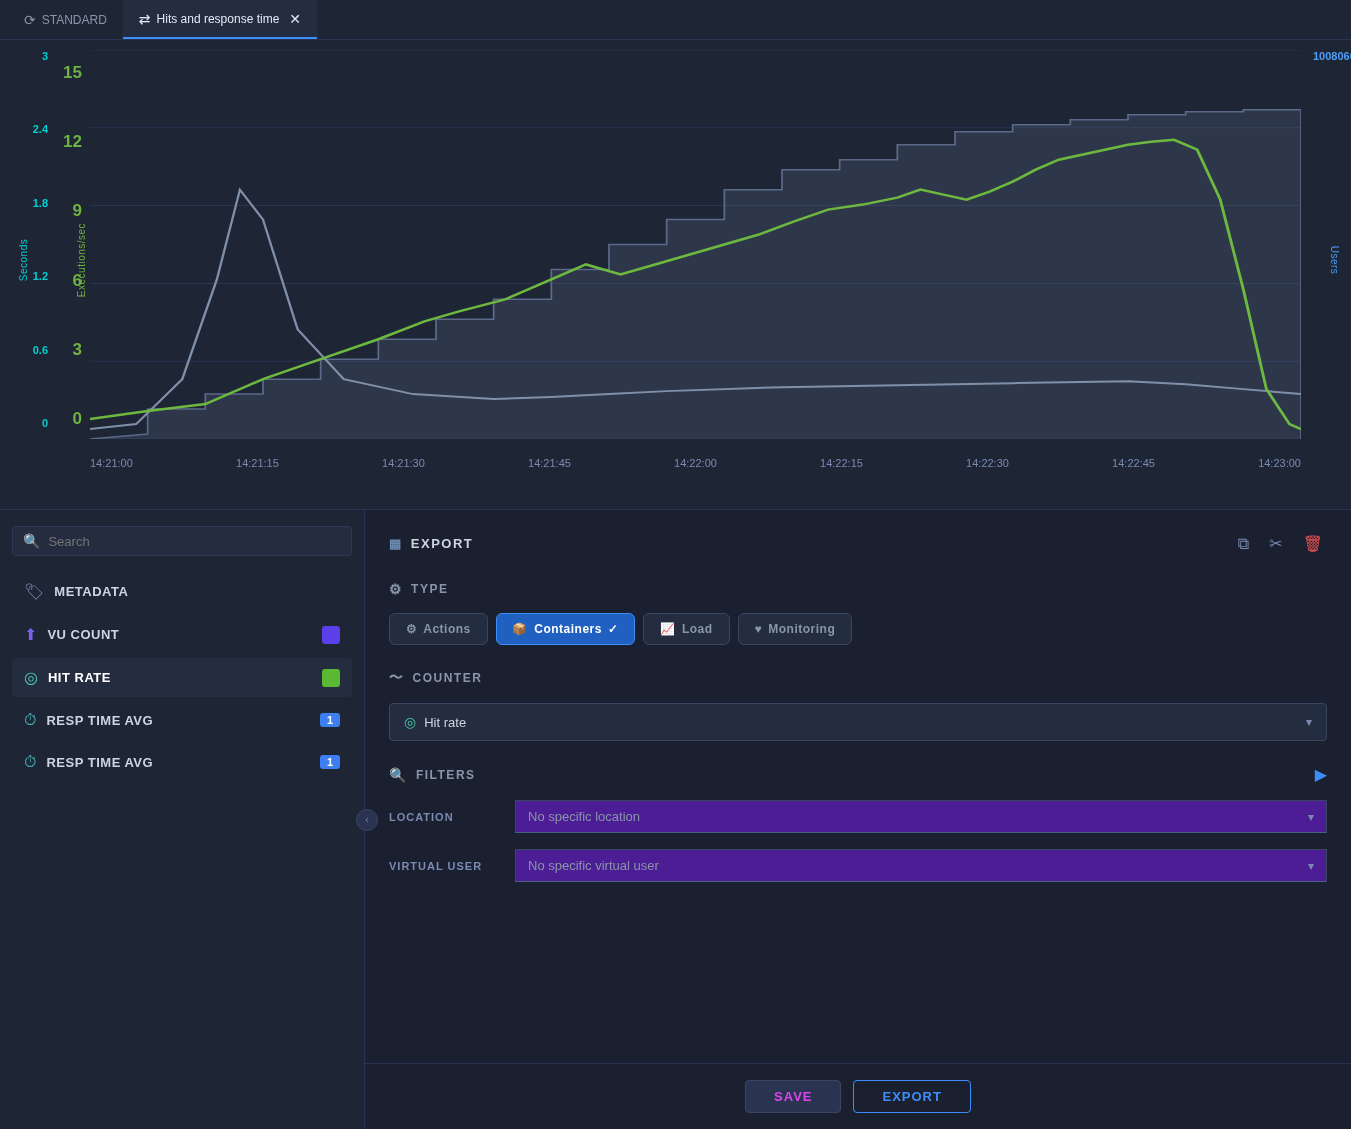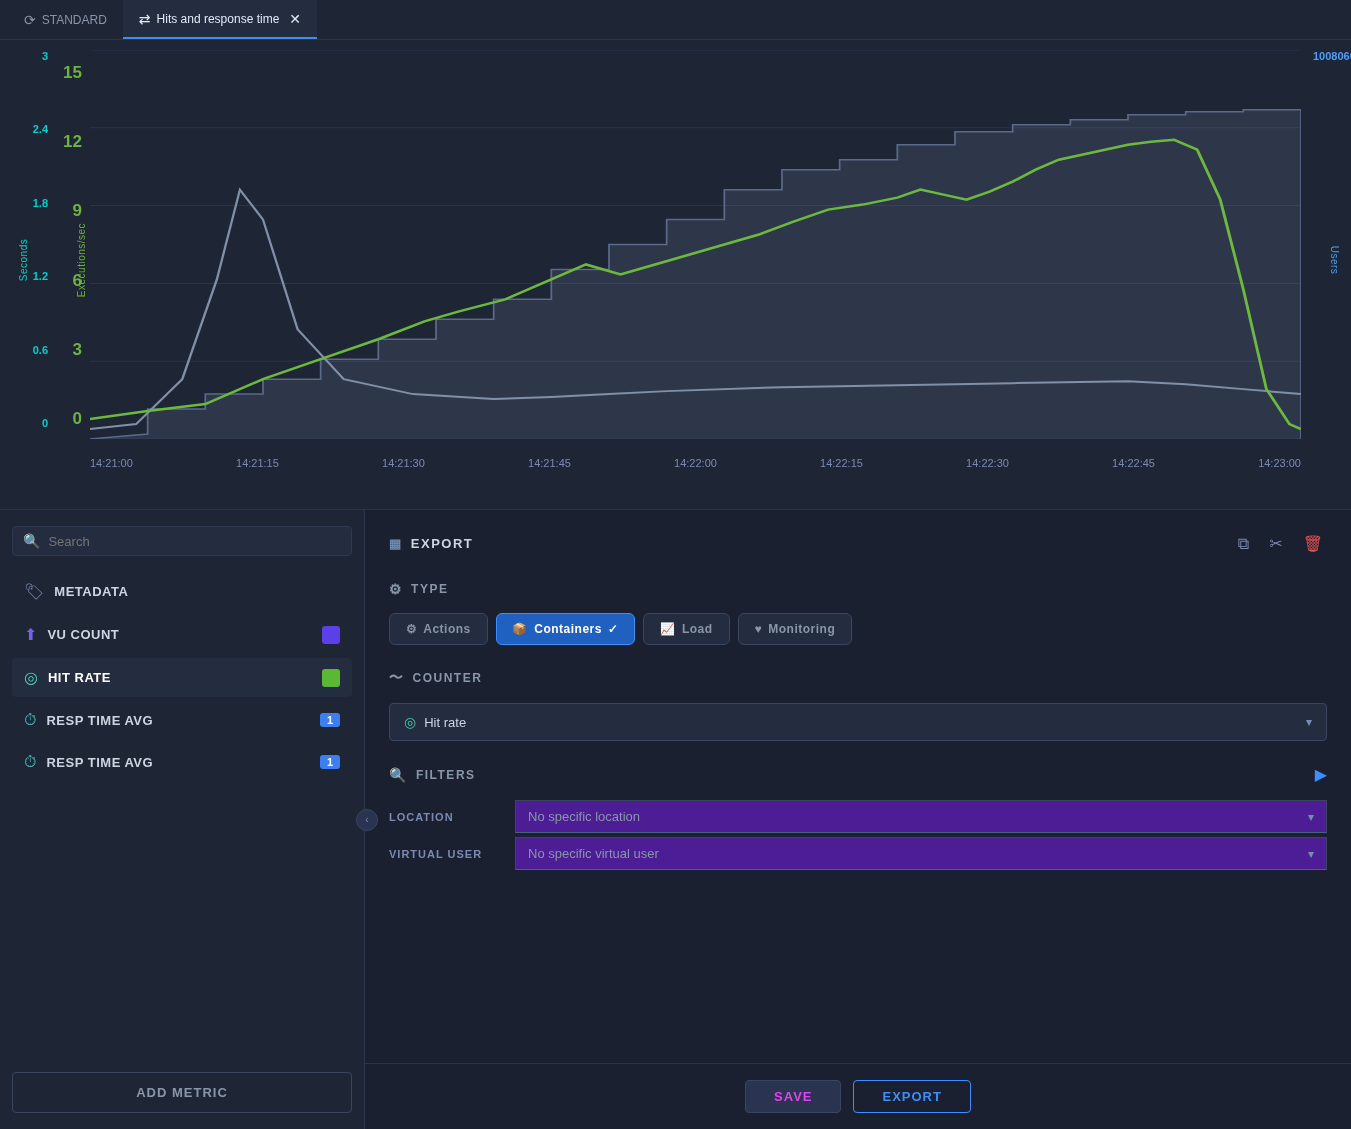--- a/index.html
+++ b/index.html
@@ -258,21 +258,21 @@
       display: flex;
       align-items: center;
       justify-content: space-between;
     }
     .filter-funnel { color: #3d8ef8; font-size: 16px; }
 
     .filter-row {
       display: flex;
       align-items: center;
       gap: 16px;
-      margin-bottom: 4px;
+      margin-bottom: 16px;
       justify-content: space-between;
     }
     .filter-label {
       font-size: 11px;
       font-weight: 700;
       letter-spacing: 1px;
       color: #7a8ab0;
       min-width: 110px;
     }
     .filter-dropdown {
@@ -633,21 +633,20 @@
         <span class="metric-label">RESP TIME AVG</span>
         <span class="badge">1</span>
       </div>
 
       <div class="metric-item">
         <span class="metric-icon" style="color:#4dc8c8;">⏱</span>
         <span class="metric-label">RESP TIME AVG</span>
         <span class="badge">1</span>
       </div>
 
-      <button class="add-metric-btn">ADD METRIC</button>
 
       <div class="collapse-arrow">‹</div>
     </div>
 
     <div class="right-panel">
 
       <div class="metric-header">
         <div class="metric-title">
           <span style="color:#6d8ab0;">▦</span>
           <span>EXPORT</span>

